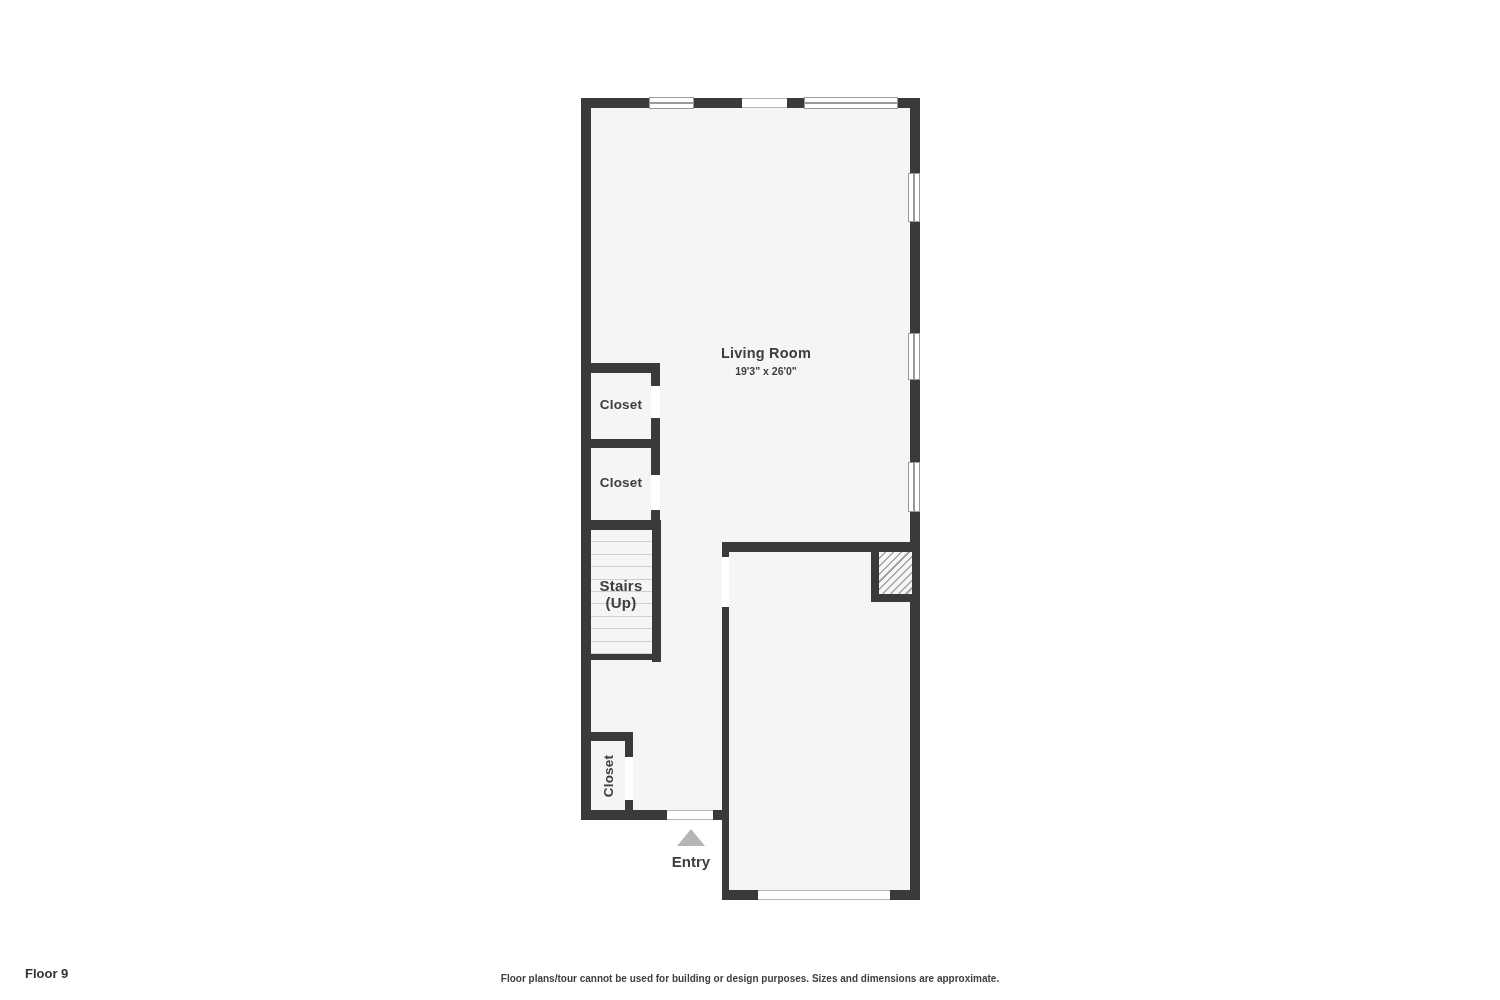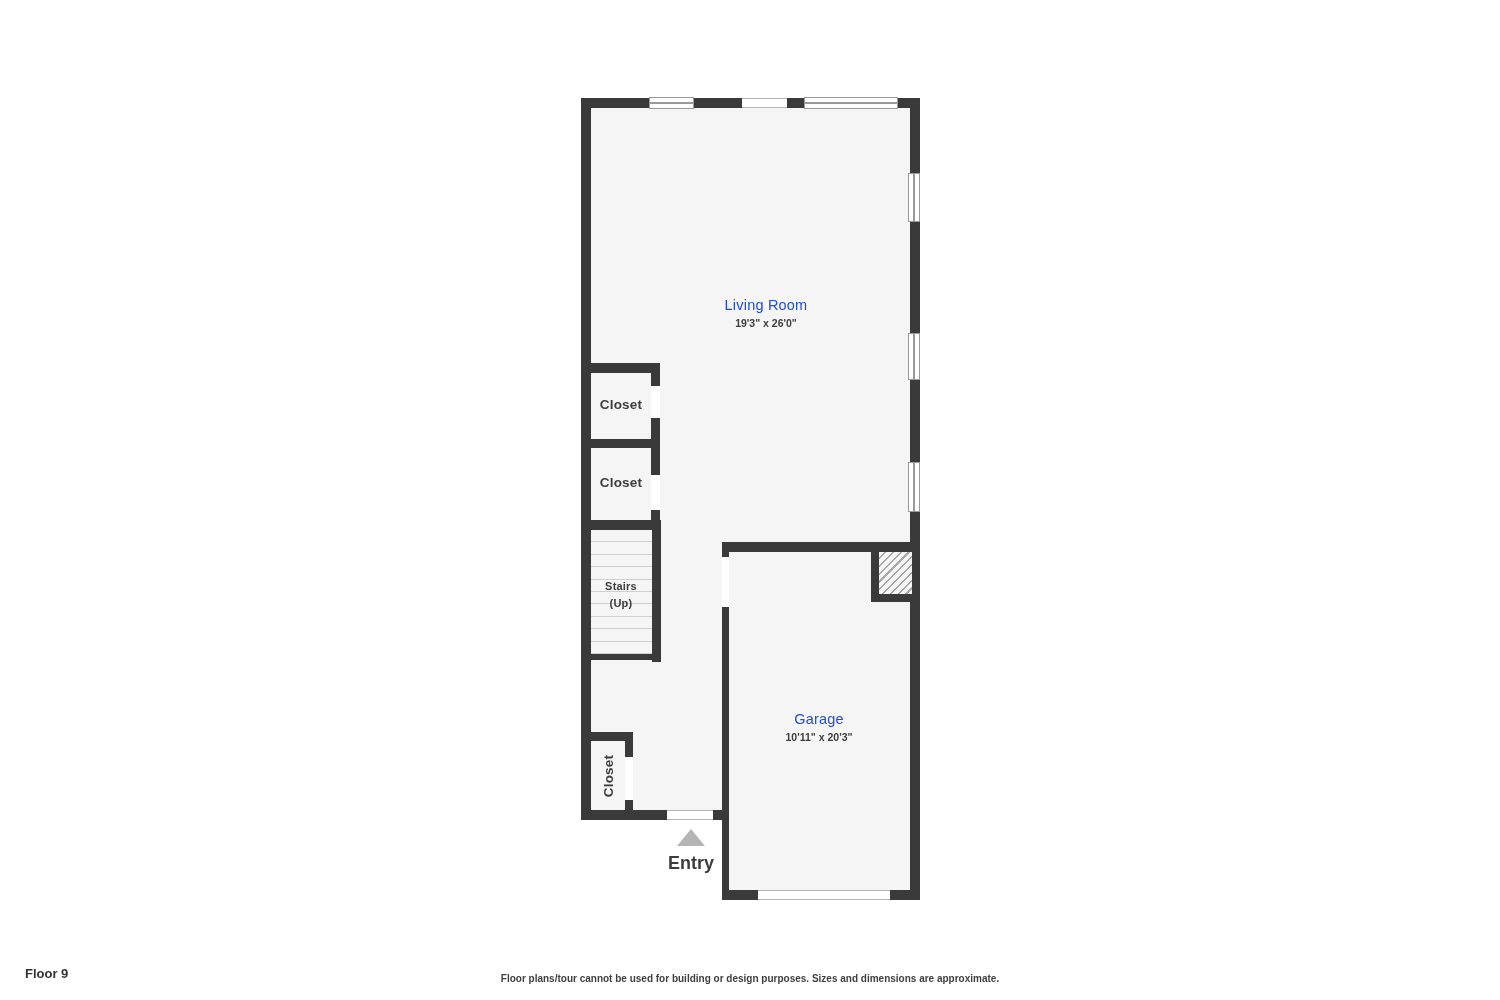--- a/index.html
+++ b/index.html
@@ -27,33 +27,33 @@
       #cfcfcf 11.4px, #cfcfcf 12.4px);
   }
   
   .hatch{
     background:repeating-linear-gradient(135deg,
       #f5f5f5 0px, #f5f5f5 4px,
       #a8a8a8 4px, #a8a8a8 5.5px);
   }
   
   .room-label{text-align:center;line-height:1.15;}
-  .room-name{font-size:14.5px;font-weight:400;letter-spacing:.2px;color:#1d4ed8;}
+  .room-name{font-size:14.5px;font-weight:700;letter-spacing:.2px;color:#404040;margin-top:48px;}
   .room-dims{font-size:10.5px;font-weight:600;margin-top:3px;color:#3d3d3d;}
   .small-name{font-size:13.5px;font-weight:700;letter-spacing:.2px;color:#3d3d3d;text-align:center;}
-  .stairs-label{font-size:11px;font-weight:700;letter-spacing:.2px;color:#3d3d3d;text-align:center;line-height:16.5px;}
+  .stairs-label{font-size:15px;font-weight:700;letter-spacing:.2px;color:#3d3d3d;text-align:center;line-height:16.5px;}
   .rot{transform:translate(-50%,-50%) rotate(-90deg);transform-origin:center;white-space:nowrap;}
   
   .tri-up{
     width:0;height:0;
     border-left:14px solid transparent;
     border-right:14px solid transparent;
     border-bottom:17px solid #b5b5b5;
   }
-  .entry-label{font-size:18px;font-weight:700;color:#3d3d3d;text-align:center;}
+  .entry-label{font-size:15px;font-weight:700;color:#3d3d3d;text-align:center;}
   .floor-tag{font-size:13px;font-weight:700;color:#333333;}
   .disclaimer{width:1500px;text-align:center;font-size:10px;font-weight:700;color:#3f3f3f;}
 </style>
 </head>
 <body>
 
 <div class="abs" style="left:0;top:0;width:1500px;height:1000px;">
 
   <div class="abs floor" style="left:586px;top:103px;width:328px;height:712px;"></div>
   <div class="abs floor" style="left:725px;top:547px;width:189px;height:348px;"></div>
@@ -107,24 +107,20 @@
 
   <div class="abs small-name" style="left:571px;top:475px;width:100px;">Closet</div>
 
   <div class="abs stairs-label" style="left:571px;top:578px;width:100px;">
     <div>Stairs</div>
     <div>(Up)</div>
   </div>
 
   <div class="abs small-name rot" style="left:608px;top:776px;">Closet</div>
 
-  <div class="abs room-label" style="left:719px;top:711px;width:200px;">
-    <div class="room-name">Garage</div>
-    <div class="room-dims">10'11" x 20'3"</div>
-  </div>
 
   <div class="abs tri-up" style="left:677px;top:829px;"></div>
   <div class="abs entry-label" style="left:641px;top:853px;width:100px;">Entry</div>
 
 </div>
 
 <div class="abs floor-tag" style="left:25px;top:966px;">Floor 9</div>
 <div class="abs disclaimer" style="left:0;top:973px;">Floor plans/tour cannot be used for building or design purposes. Sizes and dimensions are approximate.</div>
 
 </body></html>

